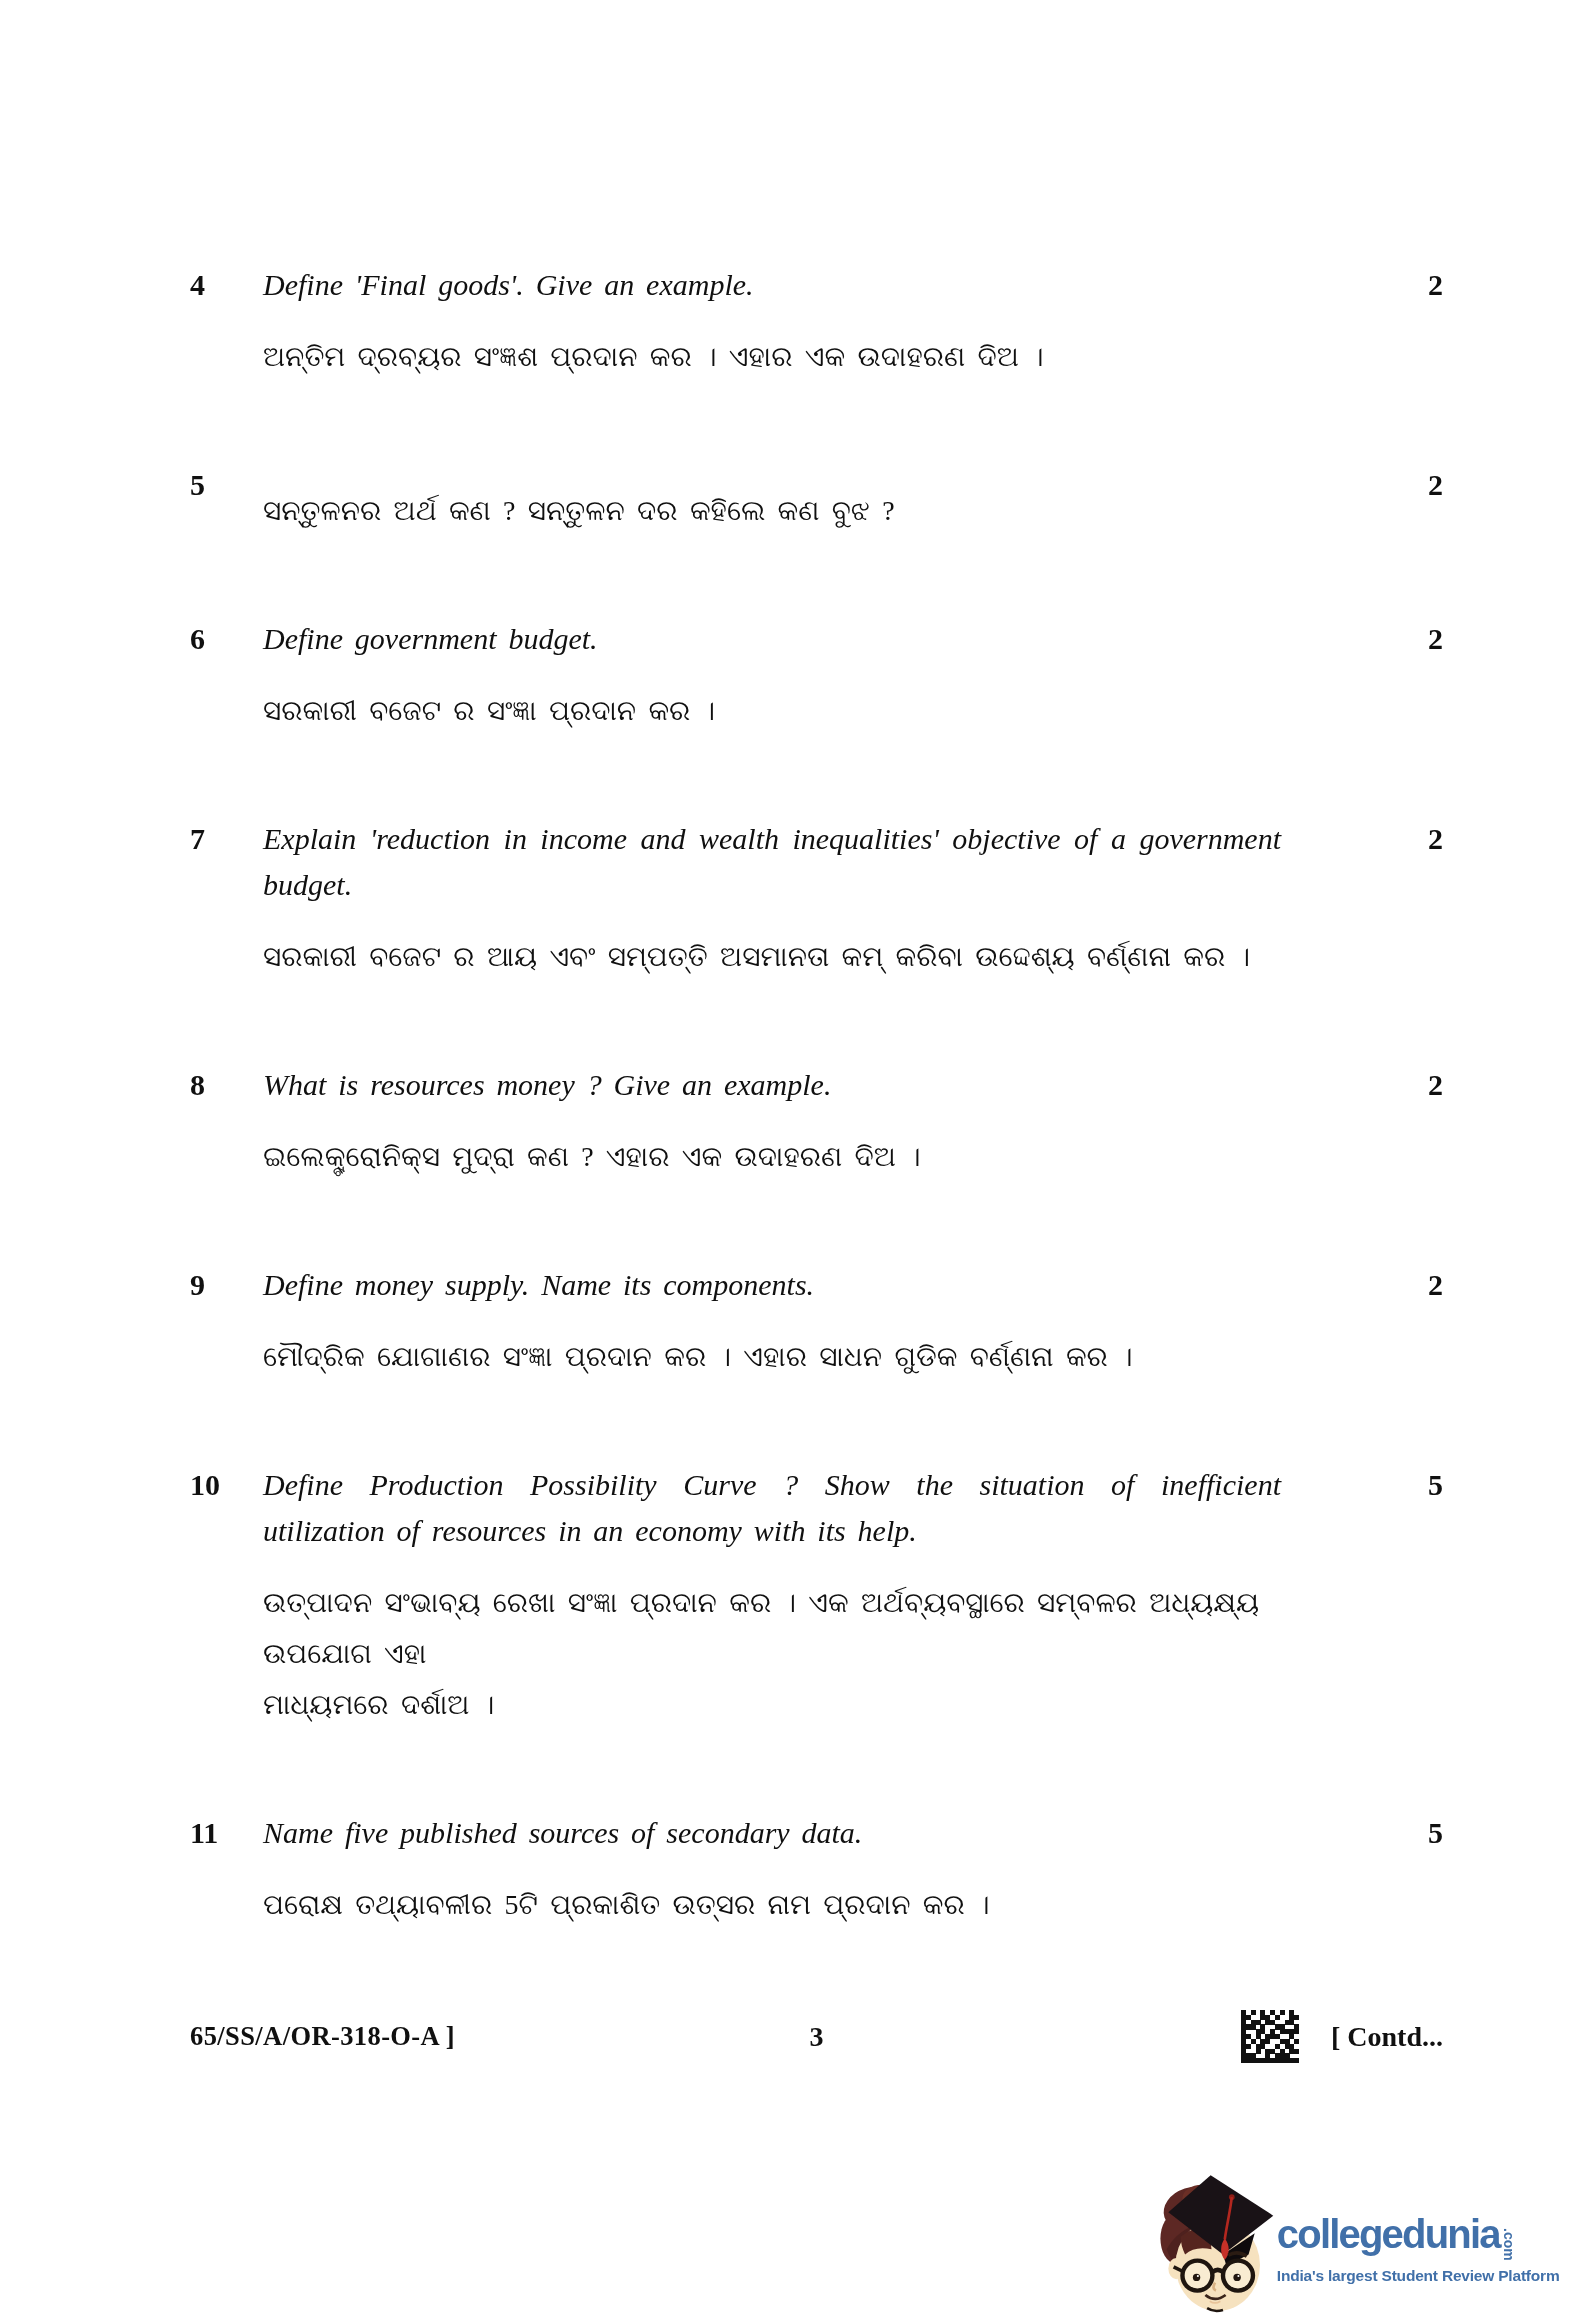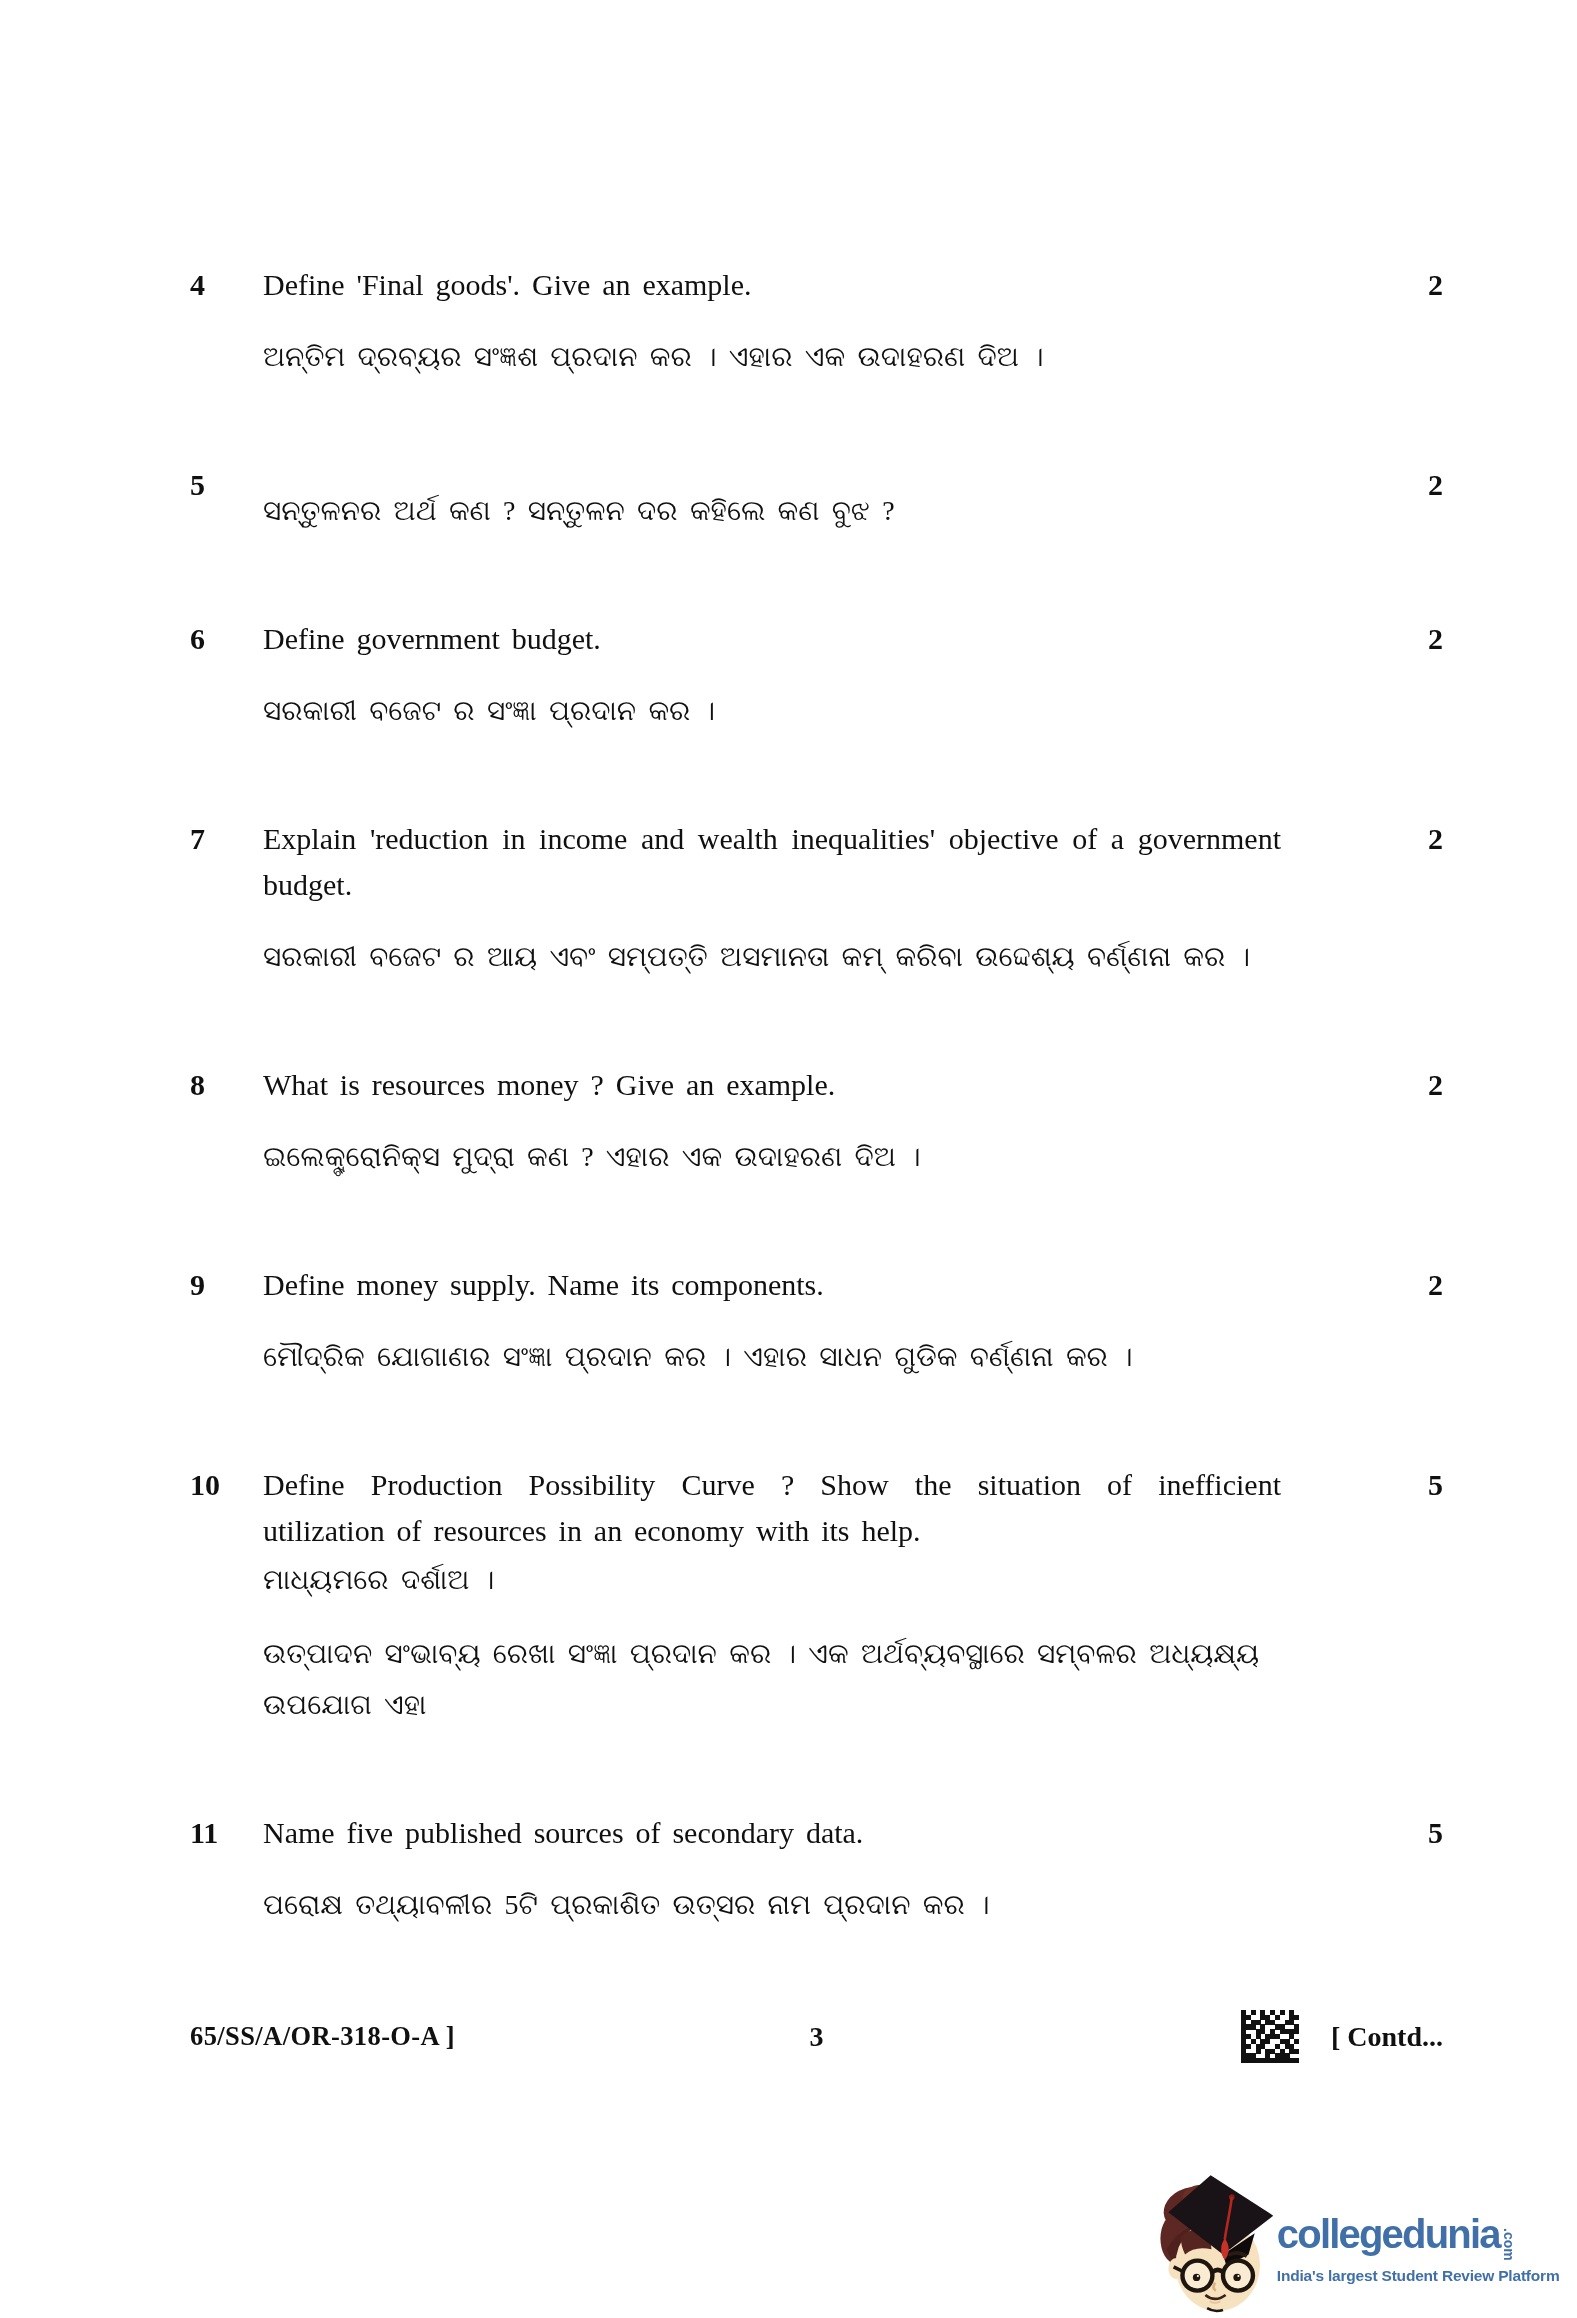--- a/index.html
+++ b/index.html
@@ -19,21 +19,21 @@
   }
   .question{display:flex;margin-bottom:80px;}
   .qnum{
     flex:none;width:73px;
     font-size:30px;font-weight:bold;line-height:46px;
   }
   .qbody{flex:none;width:1018px;}
   .en{
     margin:0;
     font-size:30px;line-height:46px;
-    text-align:justify;word-spacing:4.4px;
+    text-align:justify;word-spacing:4.4px;font-style:italic;
   }
   .od{
     margin:23px 0 0 0;
     font-size:28px;line-height:51px;
     word-spacing:5.3px;
     font-family:"Liberation Serif",serif;
   }
   .od.second{margin-top:0;}
   .marks{
     flex:1;text-align:right;
@@ -131,22 +131,22 @@
         <p class="en">Define money supply. Name its components.</p>
         <p class="od">ମୌଦ୍ରିକ ଯୋଗାଣର ସଂଜ୍ଞା ପ୍ରଦାନ କର । ଏହାର ସାଧନ ଗୁଡିକ ବର୍ଣ୍ଣନା କର ।</p>
       </div>
       <div class="marks">2</div>
     </div>
 
     <div class="question">
       <div class="qnum">10</div>
       <div class="qbody">
         <p class="en">Define Production Possibility Curve ? Show the situation of inefficient utilization of resources in an economy with its help.</p>
+        <p class="od">ଉତ୍ପାଦନ ସଂଭାବ୍ୟ ରେଖା ସଂଜ୍ଞା ପ୍ରଦାନ କର । ଏକ ଅର୍ଥବ୍ୟବସ୍ଥାରେ ସମ୍ବଳର ଅଧ୍ୟକ୍ଷ୍ୟ ଉପଯୋଗ ଏହା</p>
         <p class="od second">ମାଧ୍ୟମରେ ଦର୍ଶାଅ ।</p>
-        <p class="od">ଉତ୍ପାଦନ ସଂଭାବ୍ୟ ରେଖା ସଂଜ୍ଞା ପ୍ରଦାନ କର । ଏକ ଅର୍ଥବ୍ୟବସ୍ଥାରେ ସମ୍ବଳର ଅଧ୍ୟକ୍ଷ୍ୟ ଉପଯୋଗ ଏହା</p>
       </div>
       <div class="marks">5</div>
     </div>
 
     <div class="question">
       <div class="qnum">11</div>
       <div class="qbody">
         <p class="en">Name five published sources of secondary data.</p>
         <p class="od">ପରୋକ୍ଷ ତଥ୍ୟାବଳୀର 5ଟି ପ୍ରକାଶିତ ଉତ୍ସର ନାମ ପ୍ରଦାନ କର ।</p>
       </div>

